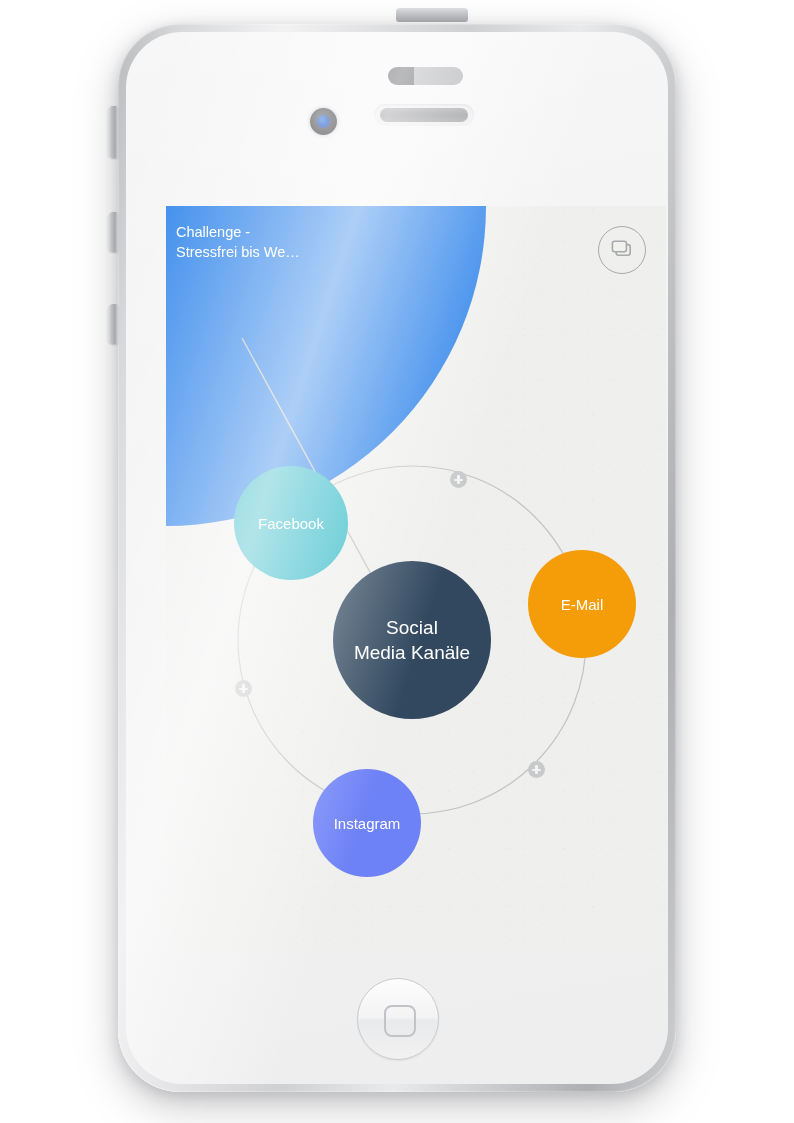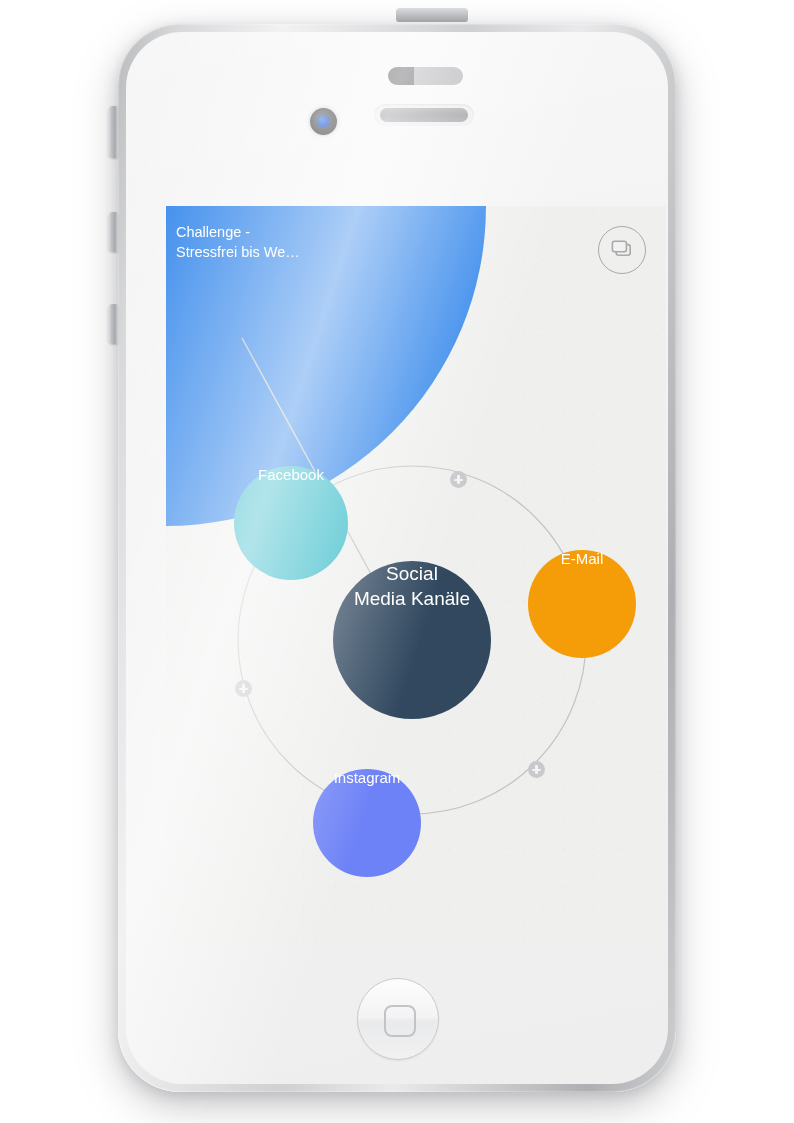--- a/index.html
+++ b/index.html
@@ -236,20 +236,21 @@
     top: 0;
     width: 500px;
     height: 744px;
   }
 
   
   .node {
     position: absolute;
     border-radius: 50%;
     display: flex;
+    align-items: center;
     justify-content: center;
     text-align: center;
     color: #ffffff;
   }
   .node-central {
     width: 158px; height: 158px;
     left: 167px; top: 355px;
     background: #31485f;
     font-size: 19px;
     line-height: 25px;

